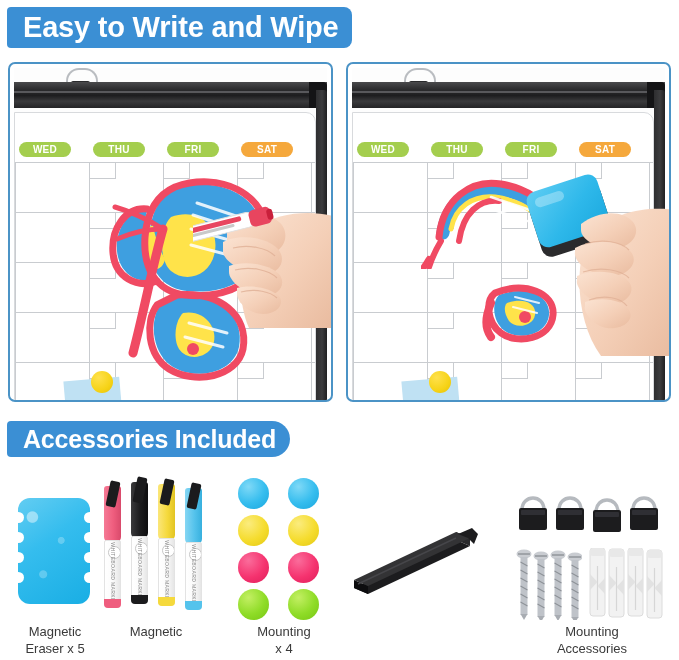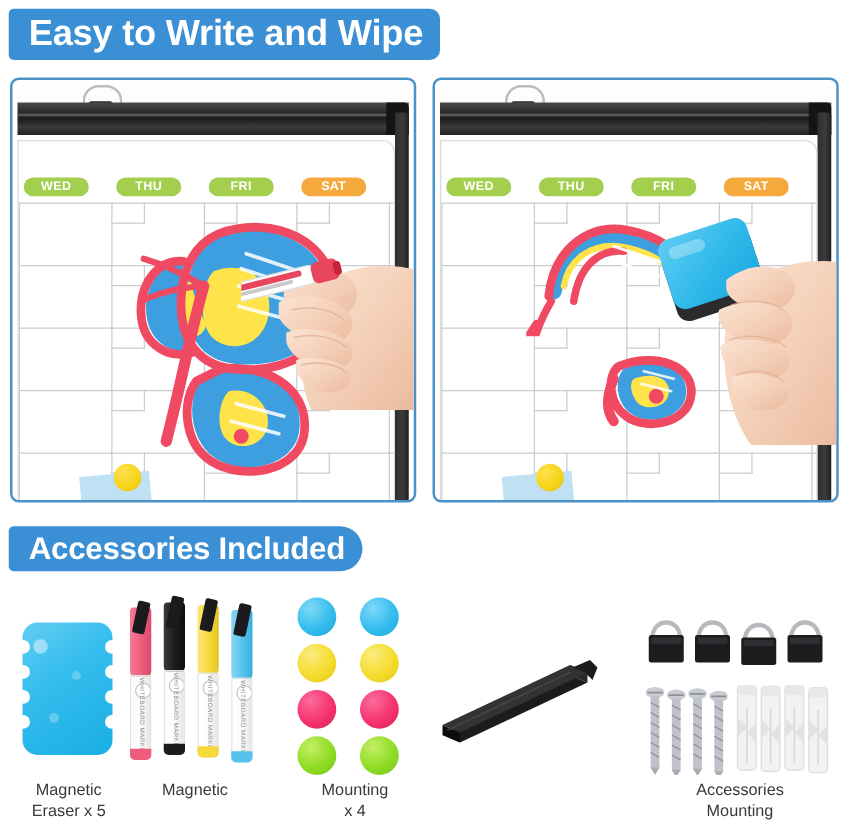--- a/index.html
+++ b/index.html
@@ -719,15 +719,15 @@
     <g transform="translate(57,2)">
       <rect x="2" y="0" width="15" height="68" rx="3" fill="#f2f2f2" stroke="#dcdcdc" stroke-width="1"></rect>
       <path d="M9.5 18 L9.5 62" stroke="#d6d6d6" stroke-width="1.2"></path>
       <path d="M2 26 L9.5 34 L2 42" fill="#e2e2e2"></path>
       <path d="M17 30 L9.5 38 L17 46" fill="#e2e2e2"></path>
       <rect x="2" y="0" width="15" height="8" rx="3" fill="#e8e8e8"></rect>
     </g>
   </svg>
 </div>
 <div class="acc-label" style="left:512px; top:623px; width:160px;">
+  <div>Mounting</div>
   <div>Accessories</div>
-  <div>Mounting</div>
 </div>
 
 </body></html>

